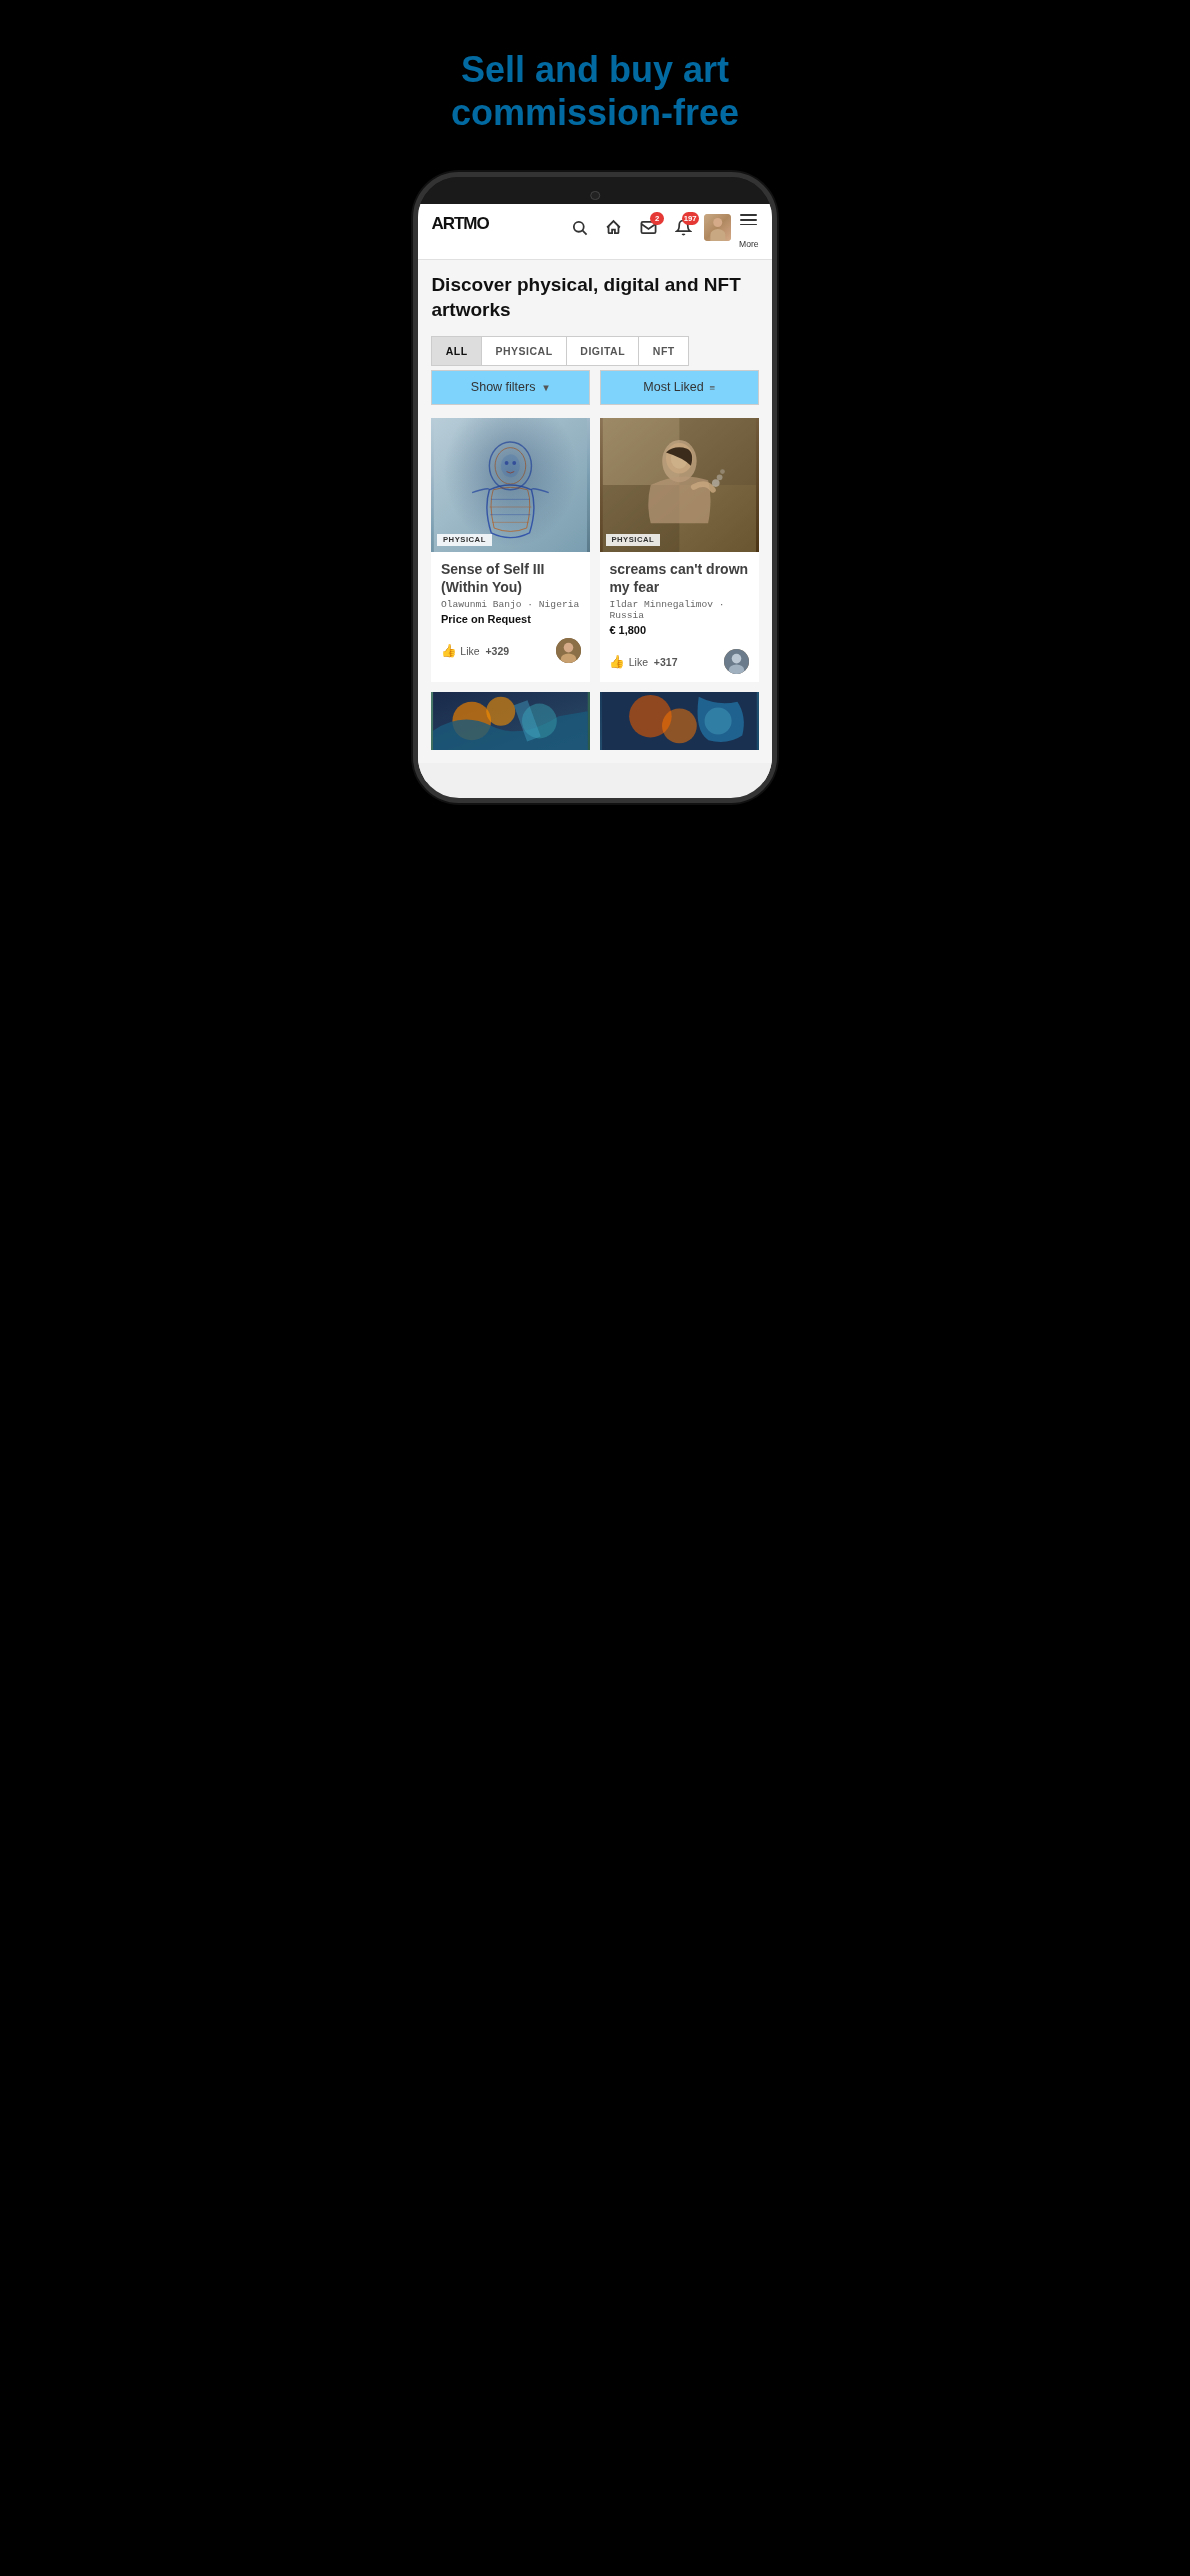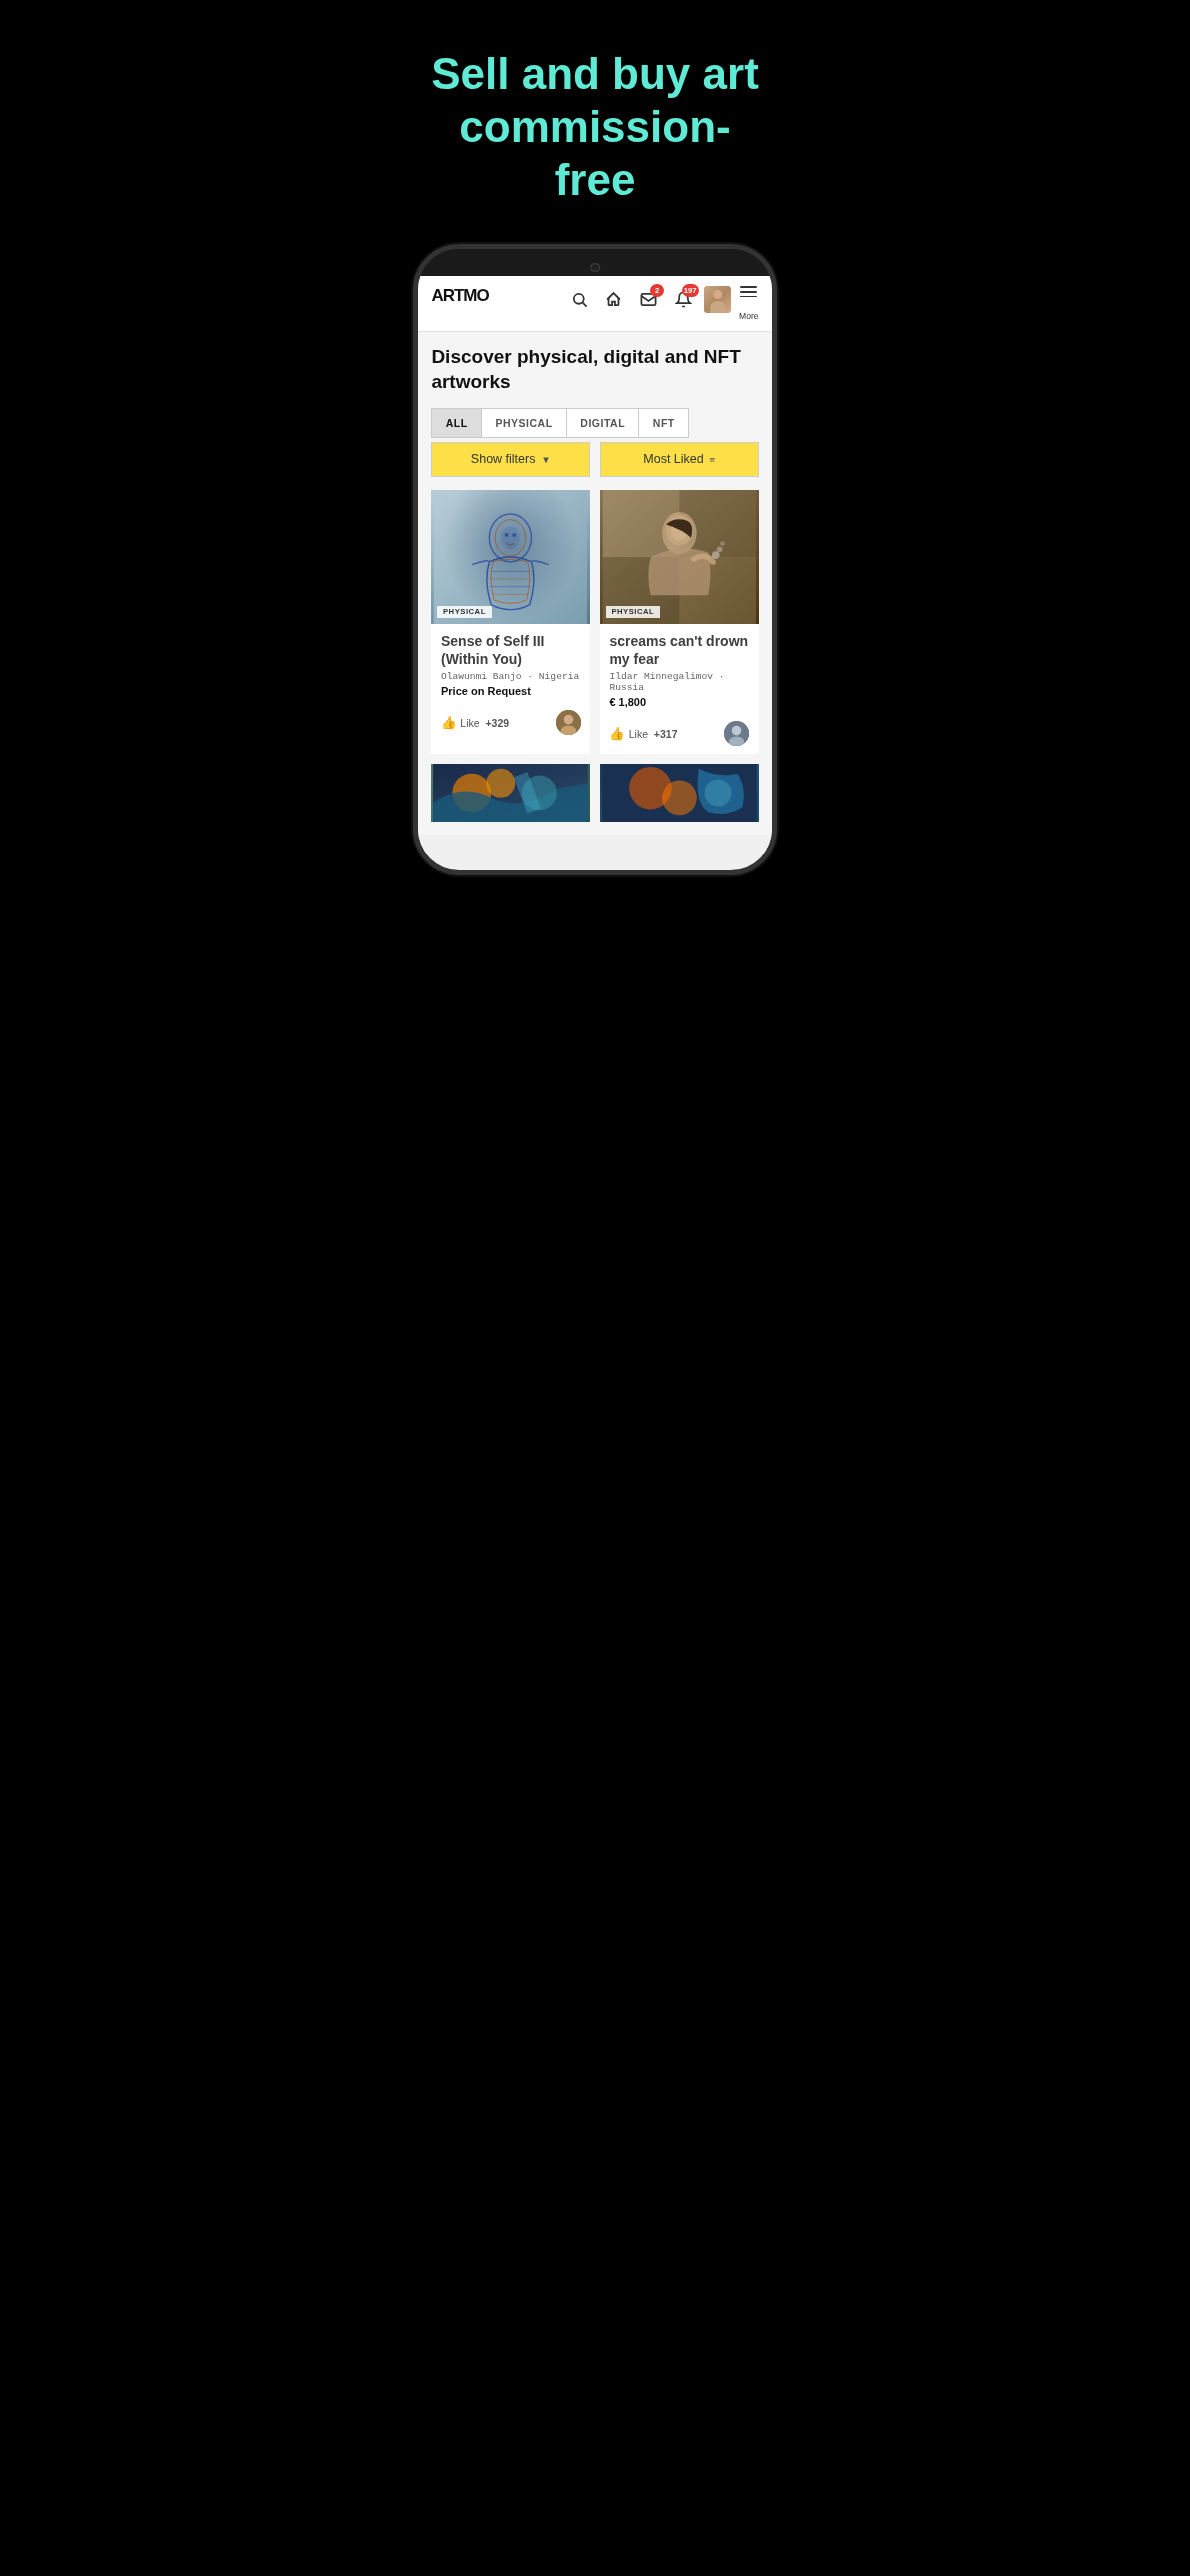--- a/index.html
+++ b/index.html
@@ -16,22 +16,22 @@
     }
 
     .page-wrapper {
       width: 397px;
       display: flex;
       flex-direction: column;
       align-items: center;
     }
 
     .headline {
-      color: #5eead4;
-      font-size: 44px;
+      color: #0369a1;
+      font-size: 36px;
       font-weight: 600;
       text-align: center;
       line-height: 1.2;
       padding: 29px 29px 38px;
     }
 
     .phone-frame {
       width: 364px;
       background: #1a1a1a;
       border-radius: 46px;
@@ -224,21 +224,21 @@
     }
 
     
     .filter-row {
       display: flex;
       gap: 9.6px;
       margin-bottom: 13.4px;
     }
 
     .filter-btn {
-      background: #fde047;
+      background: #7dd3fc;
       border: 1px solid #ccc;
       padding: 9.6px 15.3px;
       font-size: 12.5px;
       color: #333;
       cursor: pointer;
       display: flex;
       align-items: center;
       gap: 5.8px;
       font-weight: 500;
       flex: 1;

